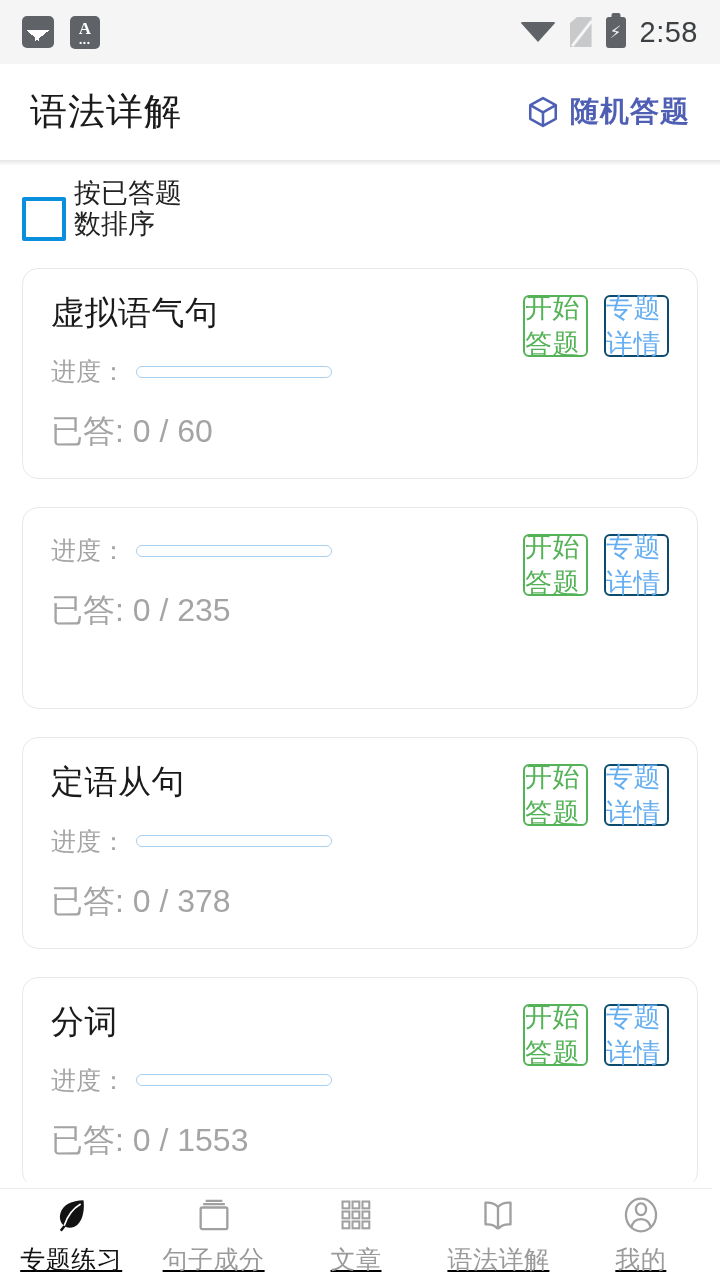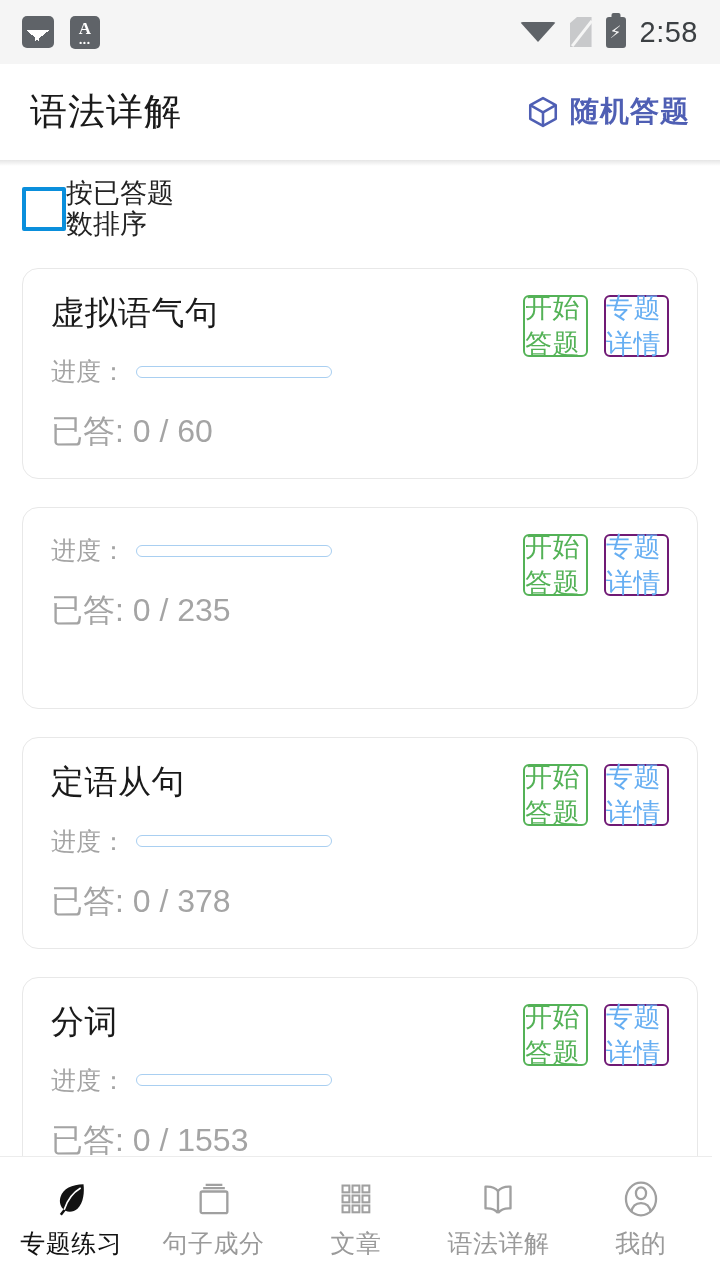--- a/index.html
+++ b/index.html
@@ -89,21 +89,21 @@
   .mag{ width:26px;height:26px; position:relative; flex:none; }
   .mag::before{
     content:""; position:absolute; left:0; top:0; width:18px;height:18px;
     border:2.5px solid #9aa0a6; border-radius:50%;
   }
   .mag::after{
     content:""; position:absolute; left:15px; top:16px; width:11px;height:2.5px;
     background:#9aa0a6; transform:rotate(45deg); border-radius:2px;
   }
   .searchph{ color:#9e9e9e; font-size:30px; }
-  .sortwrap{ display:flex; align-items:center; gap:0; width:198px; flex:none; }
+  .sortwrap{ display:flex; align-items:flex-end; gap:8px; width:198px; flex:none; }
   .cbox{
     width:44px;height:44px;border:4px solid #0a8fdc;border-radius:2px;background:#fff;flex:none;
   }
   .sortlabel{ font-size:27px; color:#222; line-height:1.16; width:134px; }
 
   
   .list{
     position:absolute; left:0; right:0; top:268px; bottom:98px; overflow:hidden;
     padding:0 22px;
   }
@@ -122,26 +122,26 @@
     width:196px; height:12px; border:1.5px solid #a9cff1; border-radius:6px; background:#fff;
   }
   .prog-fill{ height:100%; background:#a9cff1; border-radius:6px; }
   .ans-row{ font-size:32px; color:#a4a4a4; }
   .card-actions{ display:flex; gap:16px; width:146px; flex:none; }
   .btn{
     height:62px; border-radius:6px; display:flex; align-items:center; justify-content:center;
     font-size:27px; background:#fff; letter-spacing:.5px;
   }
   .btn-start{ border:2px solid #54b257; color:#54b257; }
-  .btn-detail{ border:2px solid #701a75; color:#66aef2; }
+  .btn-detail{ border:2px solid #0c4a6e; color:#66aef2; }
 
   
   .bottomnav{
-    position:absolute; left:0; right:8px; bottom:0; height:124px; background:#fff;
-    border-top:1.5px solid #ececec; display:flex; align-items:center;
+    position:absolute; left:0; right:8px; bottom:0; height:92px; background:#fff;
+    border-top:1.5px solid #ececec; display:flex; align-items:center;text-decoration:underline;
   }
   .navitem{
     flex:1; display:flex; flex-direction:column; align-items:center; justify-content:center; gap:6px;
   }
   .navicon{ height:44px; display:flex; align-items:center; justify-content:center; }
   .navlabel{ font-size:25px; color:#9a9a9a; letter-spacing:.5px; }
   .navitem.active .navlabel{ color:#121212; }
 </style>
 </head>
 <body>

